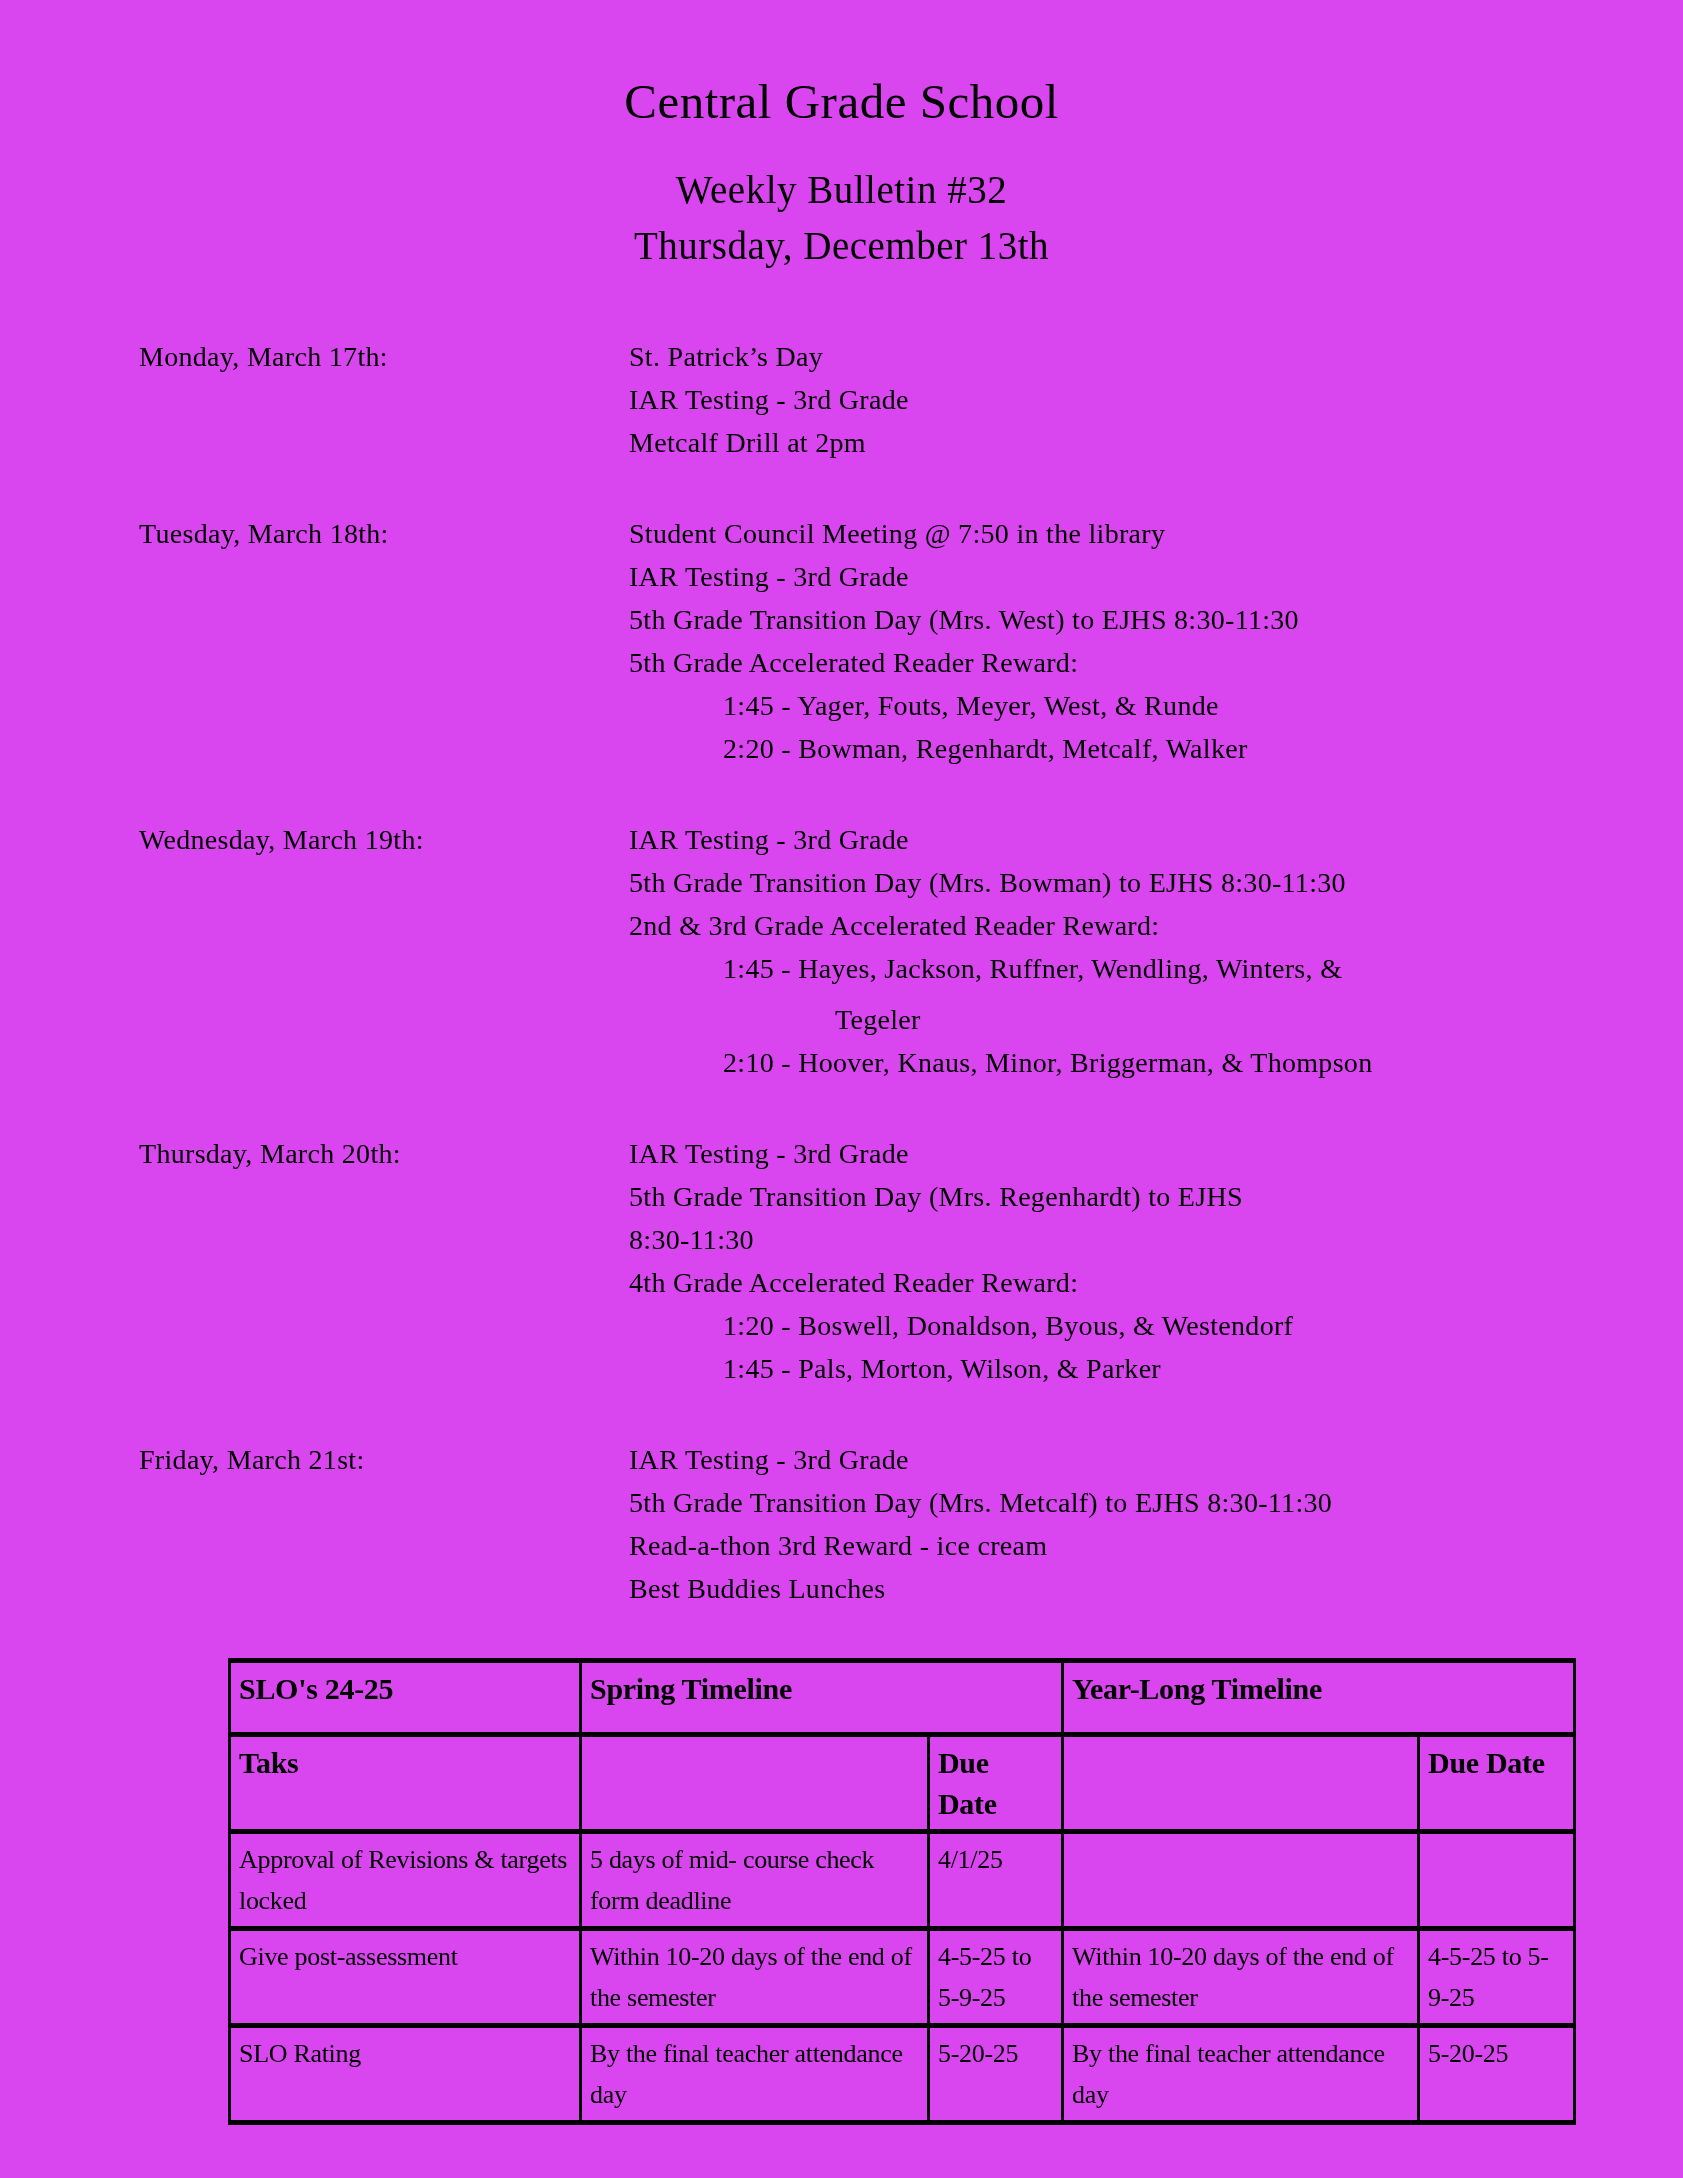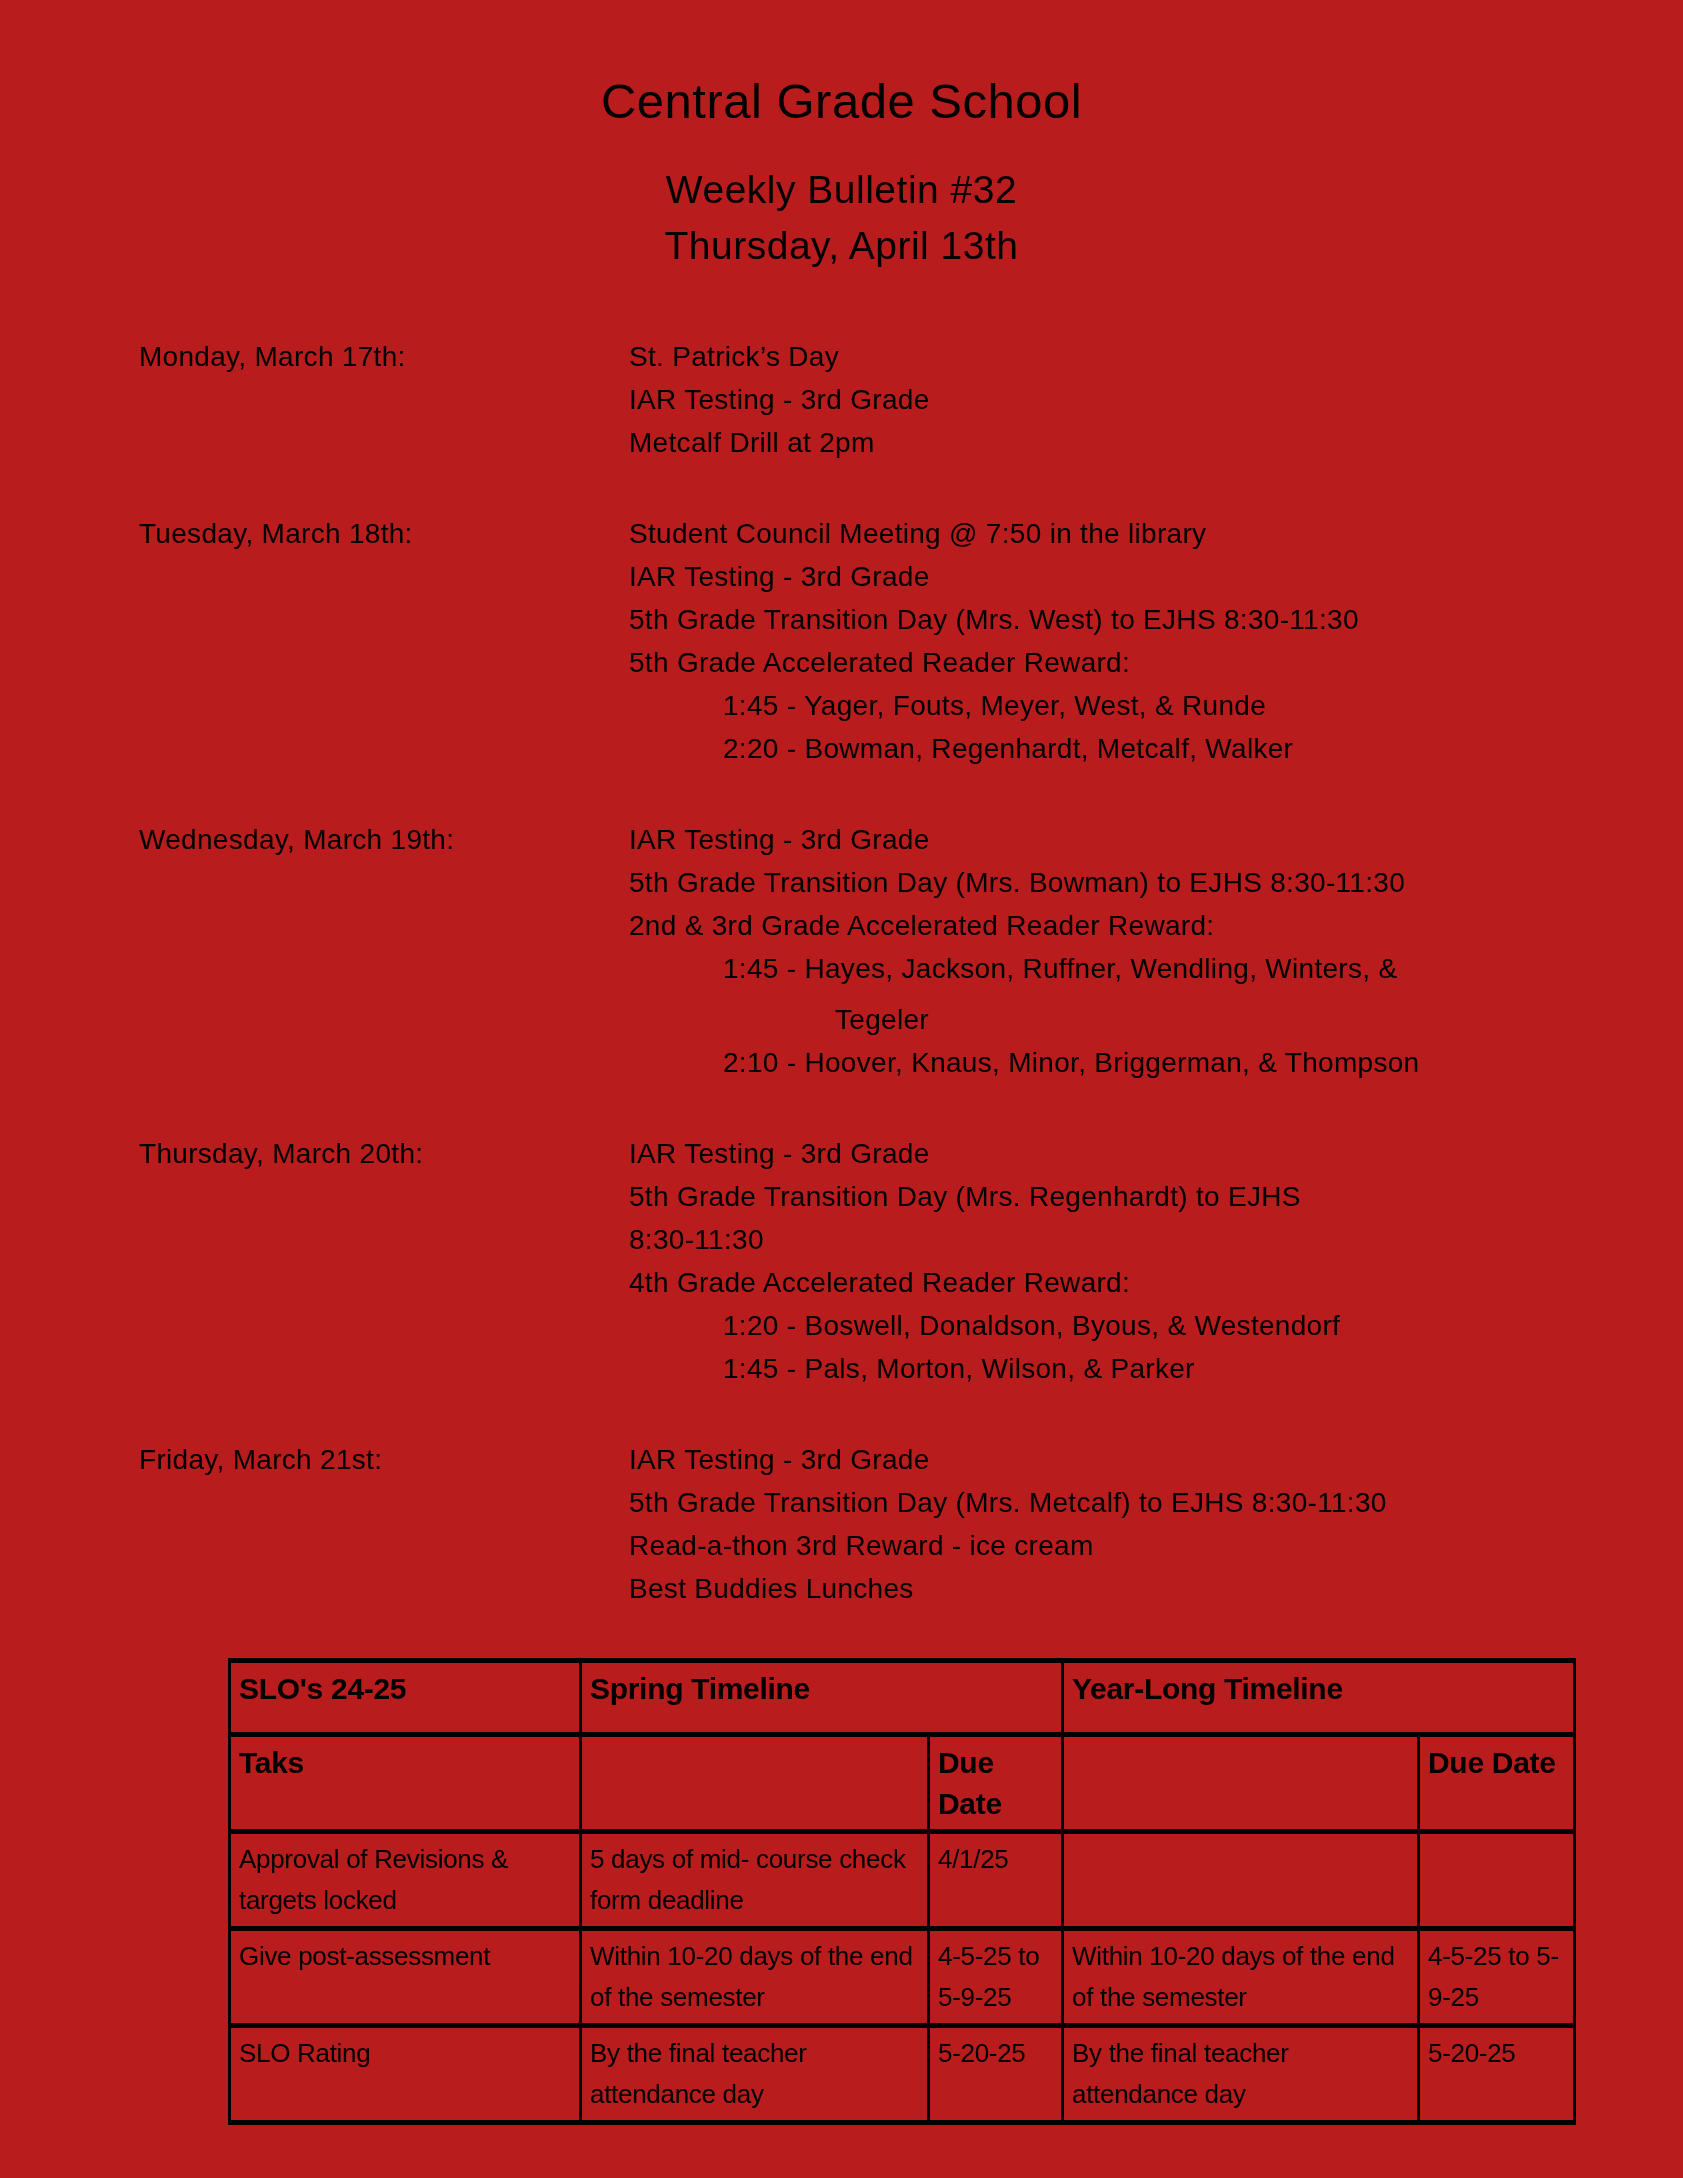--- a/index.html
+++ b/index.html
@@ -1,22 +1,22 @@
 <!DOCTYPE html>
 <html><head>
 <meta charset="utf-8">
 <style>
   html, body { margin: 0; padding: 0; background: #ffffff; }
   .page {
     position: relative;
     width: 1683px;
     height: 2178px;
-    background: #b91c1c;
+    background: #d946ef;
     color: #000000;
-    font-family: Liberation Sans, sans-serif;
+    font-family: Liberation Serif, serif;
     overflow: hidden;
   }
   
   .doc-header { text-align: center; padding-top: 75px; }
   .doc-title {
     font-size: 49px;
     line-height: 53px;
     font-weight: 500;
     letter-spacing: 0.5px;
   }
@@ -69,21 +69,21 @@
 </style>
 </head>
 <body>
 
 <div class="page">
 
   <div class="doc-header">
     <div class="doc-title">Central Grade School</div>
     <div class="doc-subtitle">
       <div>Weekly Bulletin #32</div>
-      <div>Thursday, April 13th</div>
+      <div>Thursday, December 13th</div>
     </div>
   </div>
 
   <div class="schedule">
 
     <div class="day-block">
       <div class="day-label">Monday, March 17th:</div>
       <div class="day-content">
         <div class="sched-line">St. Patrick’s Day</div>
         <div class="sched-line">IAR Testing - 3rd Grade</div>

